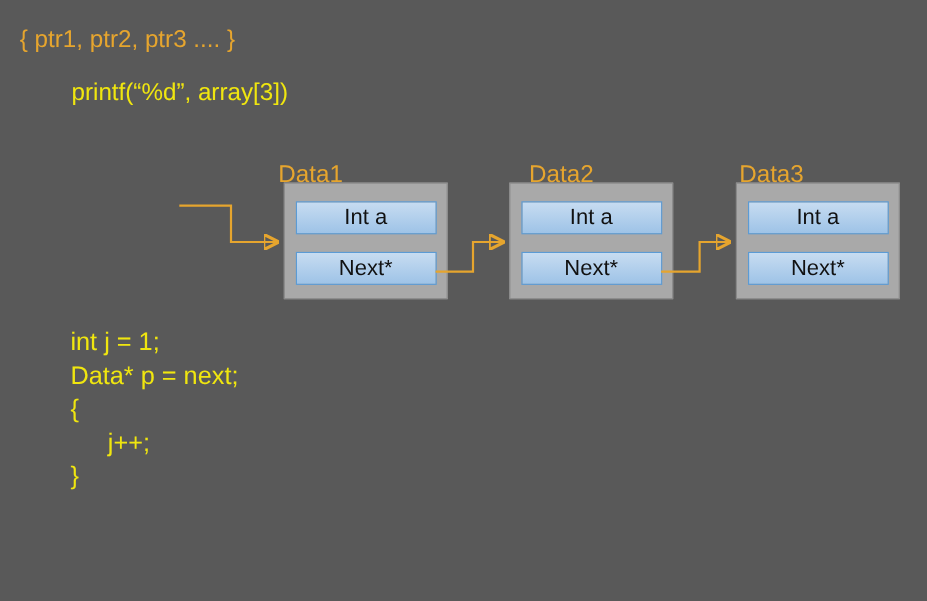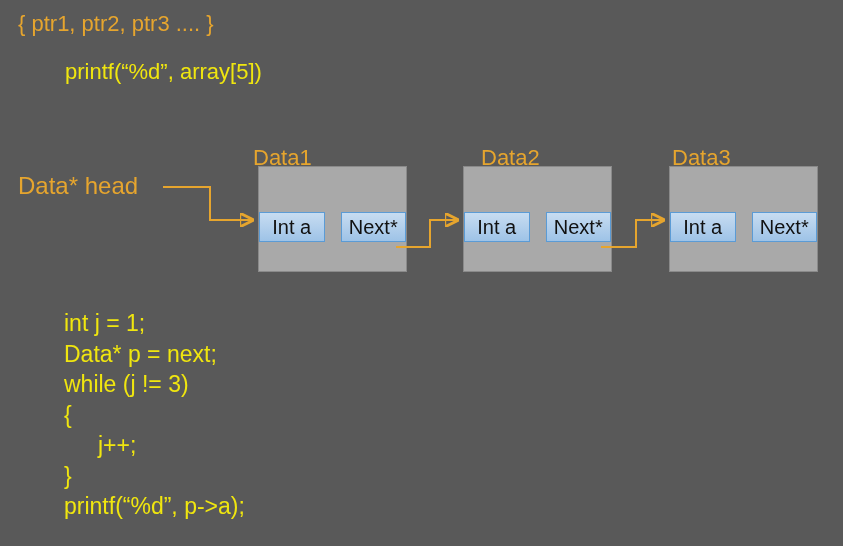--- a/index.html
+++ b/index.html
@@ -22,20 +22,21 @@
     background: var(--background);
     overflow: hidden;
     font-family: "Liberation Sans", "DejaVu Sans", sans-serif;
   }
   .hdr {
     position: absolute;
     font-size: 22px;
     line-height: 28px;
     color: var(--code-yellow);
     white-space: pre;
+    margin-top: 12px;
   }
   .hdr.line1 { left: 18px; top: 10px; color: var(--accent-gold); }
   .hdr.line2 { left: 65px; top: 58px; }
   .head-label {
     position: absolute;
     left: 18px; top: 171px;
     font-size: 24px;
     line-height: 30px;
     color: var(--accent-gold);
     white-space: pre;
@@ -53,21 +54,21 @@
   .node-label.n2 { left: 481px; }
   .node-label.n3 { left: 672px; }
   .node {
     position: absolute;
     top: 166px;
     width: 149px;
     height: 106px;
     background: var(--node-fill);
     border: 1px solid var(--node-border);
     display: flex;
-    flex-direction: row;
+    flex-direction: column;
     align-items: center;
     padding-top: 16px;
     gap: 16px;
   }
   .node.n1 { left: 258px; }
   .node.n2 { left: 463px; }
   .node.n3 { left: 669px; }
   .field {
     width: 128px;
     height: 30px;
@@ -89,38 +90,36 @@
     fill: none;
     stroke: var(--accent-gold);
     stroke-width: 2px;
   }
   .code {
     position: absolute;
     left: 64px;
     top: 295px;
     color: var(--code-yellow);
     font-size: 23px;
-    margin-top: 13px;
   }
   .code-line {
     height: 30.5px;
     line-height: 30.5px;
     white-space: pre;
   }
   .code-line.indent { padding-left: 34px; }
 </style>
 </head>
 <body>
 
 <div class="slide">
 
   <div class="hdr line1">{ ptr1, ptr2, ptr3 .... }</div>
-  <div class="hdr line2">printf(“%d”, array[5])</div>
+  <div class="hdr line2">printf(“%d”, array[3])</div>
 
-  <div class="head-label">Data* head</div>
 
   <div class="node-label n1">Data1</div>
   <div class="node-label n2">Data2</div>
   <div class="node-label n3">Data3</div>
 
   <div class="node n1">
     <div class="field">Int a</div>
     <div class="field">Next*</div>
   </div>
   <div class="node n2">
@@ -139,20 +138,18 @@
       </marker>
     </defs>
     <path d="M163,187 L210,187 L210,220 L251,220" marker-end="url(#ah)"></path>
     <path d="M396,247 L430,247 L430,220 L456,220" marker-end="url(#ah)"></path>
     <path d="M601,247 L636,247 L636,220 L662,220" marker-end="url(#ah)"></path>
   </svg>
 
   <div class="code">
     <div class="code-line">int j = 1;</div>
     <div class="code-line">Data* p = next;</div>
-    <div class="code-line">while (j != 3)</div>
     <div class="code-line">{</div>
     <div class="code-line indent">j++;</div>
     <div class="code-line">}</div>
-    <div class="code-line">printf(“%d”, p-&gt;a);</div>
   </div>
 
 </div>
 
 </body></html>

